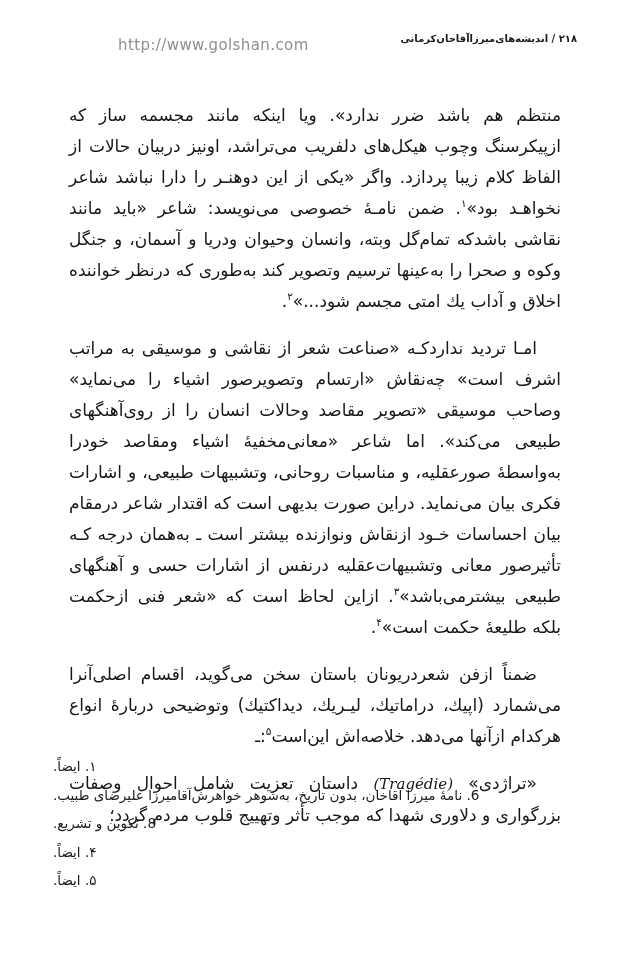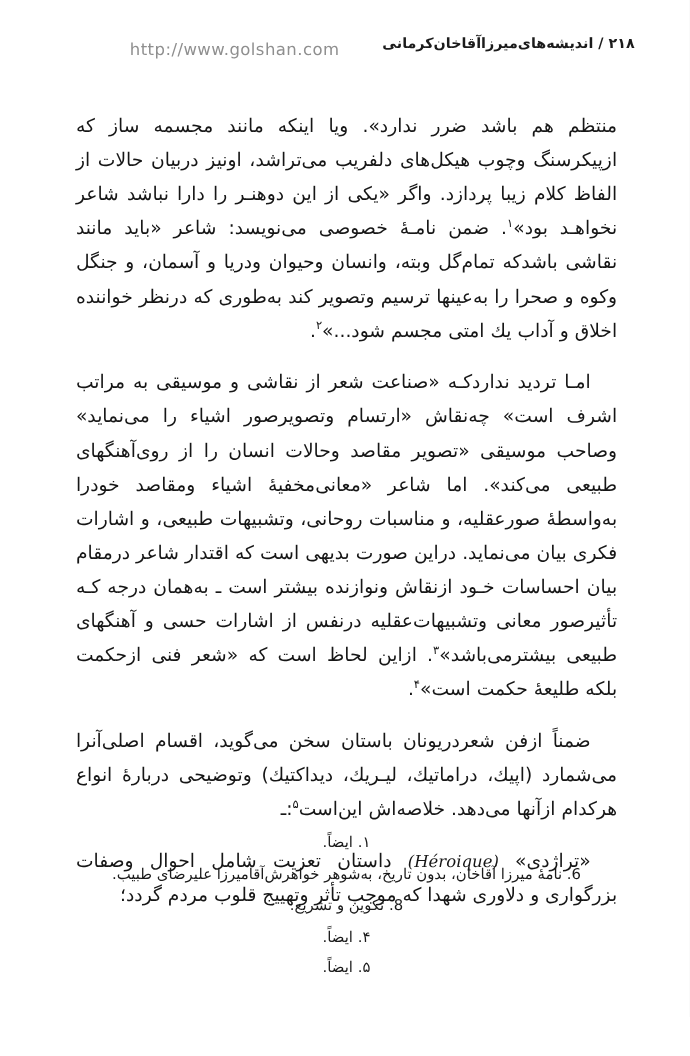--- a/index.html
+++ b/index.html
@@ -20,21 +20,21 @@
     left: 118px; top: 36px;
     font-size: 15px;
     color: #8f8f8f;
     letter-spacing: 0.4px;
     font-family: "DejaVu Sans", sans-serif;
   }
   .running-title {
     position: absolute;
     right: 50px; top: 33px;
     direction: rtl;
-    font-size: 13px;
+    font-size: 10px;
     font-weight: bold;
     color: #1b1b1b;
   }
   .body-text {
     position: absolute;
     top: 84px; right: 50px; left: 53px;
     direction: rtl;
     text-align: justify;
     font-size: 17px;
     line-height: 31px;
@@ -51,41 +51,41 @@
     direction: ltr;
     unicode-bidi: embed;
     font-style: italic;
     font-family: "DejaVu Serif", serif;
     font-size: 15px;
   }
   .footnotes {
     position: absolute;
     top: 752px; right: 50px; left: 53px;
     direction: rtl;
-    text-align: center;
+    text-align: left;
     font-size: 13.5px;
     line-height: 28.5px;
     color: #1a1a1a;
   }
   .footnote { margin: 0; }
 </style>
 </head>
 <body>
 
 <div class="page">
   <div>
     <span class="watermark-url">http://www.golshan.com</span>
     <span class="running-title">۲۱۸ / اندیشه‌های‌میرزاآقاخان‌کرمانی</span>
   </div>
 
   <div class="body-text">
       <p class="para"><span>منتظم هم باشد ضرر ندارد». ویا اینکه مانند مجسمه ساز که ازپیکرسنگ وچوب هیکل‌های دلفریب می‌تراشد، اونیز دربیان حالات از الفاظ کلام زیبا پردازد. واگر «یکی از این دوهنـر را دارا نباشد شاعر نخواهـد بود»</span><sup class="fn-ref">۱</sup><span>. ضمن نامـهٔ خصوصی می‌نویسد: شاعر «باید مانند نقاشی باشدکه تمام‌گل وبته، وانسان وحیوان ودریا و آسمان، و جنگل وکوه و صحرا را به‌عینها ترسیم وتصویر کند به‌طوری که درنظر خواننده اخلاق و آداب یك امتی مجسم شود...»</span><sup class="fn-ref">۲</sup><span>.</span></p>
       <p class="para indent"><span>امـا تردید نداردکـه «صناعت شعر از نقاشی و موسیقی به مراتب اشرف است» چه‌نقاش «ارتسام وتصویرصور اشیاء را می‌نماید» وصاحب موسیقی «تصویر مقاصد وحالات انسان را از روی‌آهنگهای طبیعی می‌کند». اما شاعر «معانی‌مخفیهٔ اشیاء ومقاصد خودرا به‌واسطهٔ صورعقلیه، و مناسبات روحانی، وتشبیهات طبیعی، و اشارات فکری بیان می‌نماید. دراین صورت بدیهی است که اقتدار شاعر درمقام بیان احساسات خـود ازنقاش ونوازنده بیشتر است ـ به‌همان درجه کـه تأثیرصور معانی وتشبیهات‌عقلیه درنفس از اشارات حسی و آهنگهای طبیعی بیشترمی‌باشد»</span><sup class="fn-ref">۳</sup><span>. ازاین لحاظ است که «شعر فنی ازحکمت بلکه طلیعهٔ حکمت است»</span><sup class="fn-ref">۴</sup><span>.</span></p>
       <p class="para indent"><span>ضمناً ازفن شعردریونان باستان سخن می‌گوید، اقسام اصلی‌آنرا می‌شمارد (اپیك، دراماتیك، لیـریك، دیداکتیك) وتوضیحی دربارهٔ انواع هرکدام ازآنها می‌دهد. خلاصه‌اش این‌است</span><sup class="fn-ref">۵</sup><span>:ـ</span></p>
-      <p class="para indent"><span>«تراژدی» </span><span class="latin">(Héroique)</span><span> داستان تعزیت شامل احوال وصفات بزرگواری و دلاوری شهدا که موجب تأثر وتهییج قلوب مردم گردد؛</span></p>
+      <p class="para indent"><span>«تراژدی» </span><span class="latin">(Tragédie)</span><span> داستان تعزیت شامل احوال وصفات بزرگواری و دلاوری شهدا که موجب تأثر وتهییج قلوب مردم گردد؛</span></p>
     </div>
 
   <div class="footnotes">
       <div class="footnote">۱. ایضاً.</div>
       <div class="footnote">6. نامهٔ میرزا آقاخان، بدون تاریخ، به‌شوهر خواهرش‌آقامیرزا علیرضای طبیب.</div>
       <div class="footnote">8. تکوین و تشریع.</div>
       <div class="footnote">۴. ایضاً.</div>
       <div class="footnote">۵. ایضاً.</div>
     </div>
 </div>

